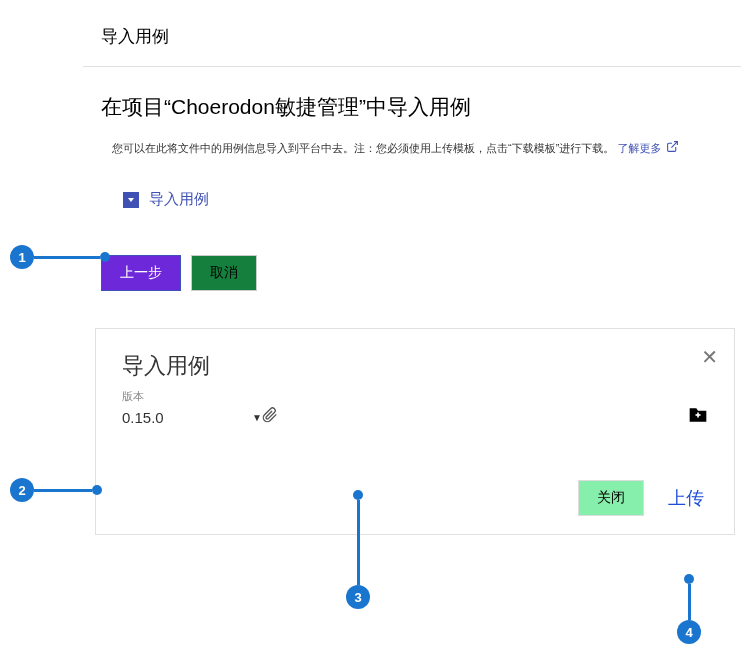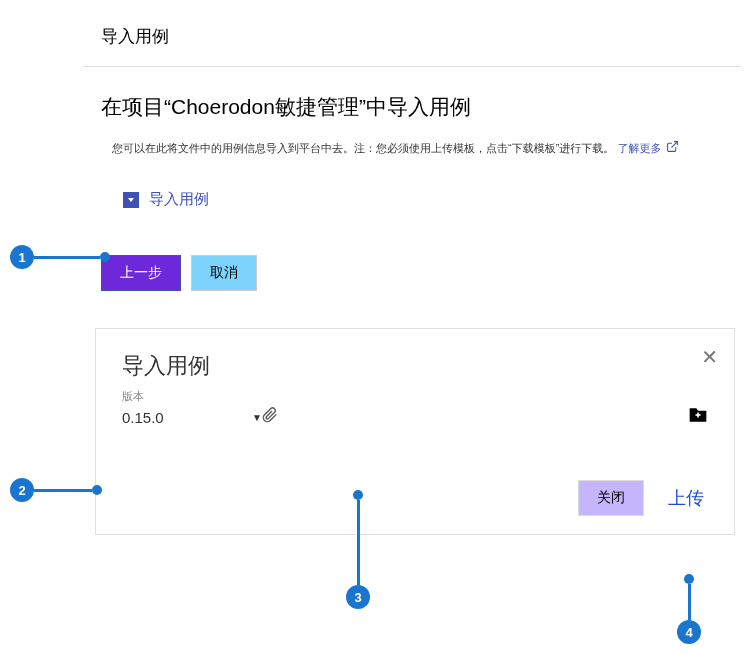--- a/index.html
+++ b/index.html
@@ -78,21 +78,21 @@
     .footer-buttons {
       padding: 36px 18px 20px;
       display: flex;
       gap: 10px;
     }
 
     .btn {
       padding: 8px 18px;
       font-size: 14px;
       border: 1px solid #ccc;
-      background: #7dd3fc;
+      background: #15803d;
       cursor: pointer;
       font-family: inherit;
     }
 
     .btn-primary {
       background: #6d28d9;
       color: #fff;
       border-color: #3f51b5;
     }
 
@@ -162,21 +162,21 @@
       display: flex;
       justify-content: flex-end;
       gap: 20px;
       align-items: center;
       margin-top: 50px;
     }
 
     .modal-close-btn {
       padding: 8px 18px;
       border: 1px solid #ddd;
-      background: #c4b5fd;
+      background: #86efac;
       font-size: 14px;
       cursor: pointer;
       font-family: inherit;
     }
 
     .upload-text {
       color: #1d4ed8;
       font-size: 18px;
       cursor: pointer;
       padding: 8px 4px;

